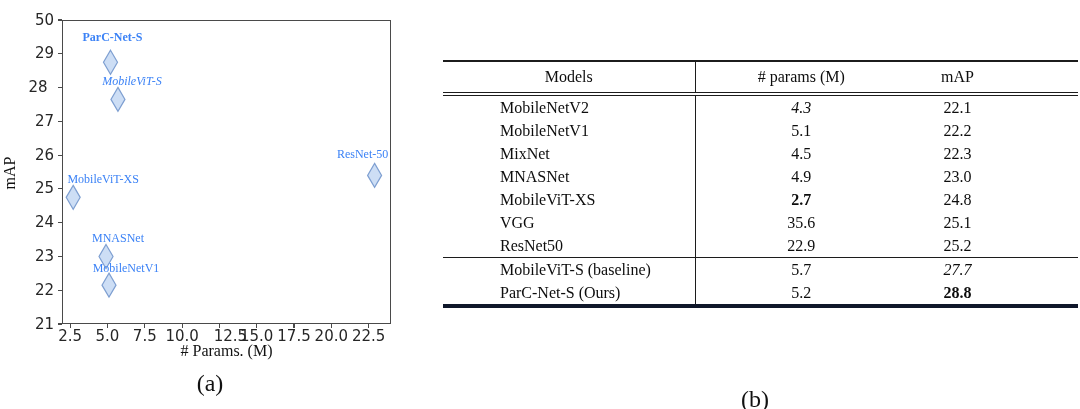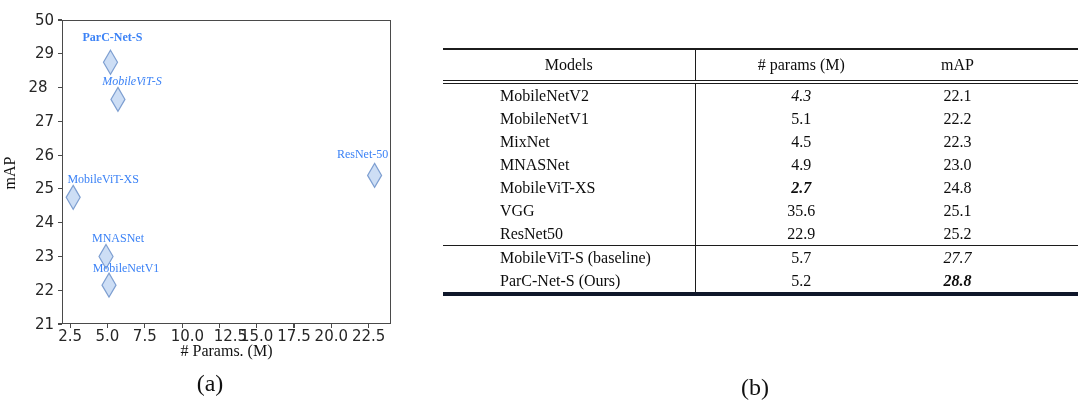--- a/index.html
+++ b/index.html
@@ -22,34 +22,34 @@
   .xlabel{left:62px;top:342px;width:329px;text-align:center;}
   .ylabel{left:-60px;top:164px;width:140px;text-align:center;
           transform:rotate(-90deg);transform-origin:center;}
   .pt-label{position:absolute;font-size:12px;line-height:17px;white-space:nowrap;
             transform:translateX(-50%);color:#3b82f6;}
   .pt-label.bold{font-weight:bold;}
   .pt-label.italic{font-style:italic;}
   #points-svg{position:absolute;left:0;top:0;}
 
   
-  .panel-b{position:absolute;left:440px;top:4px;width:640px;height:311px;}
+  .panel-b{position:absolute;left:440px;top:16px;width:640px;height:311px;}
   table.results{position:absolute;left:3px;top:44px;width:635px;
                 border-collapse:collapse;table-layout:fixed;
                 font-size:16px;color:#0d0d0d;}
   table.results th{font-weight:normal;height:30px;
                    border-top:2px solid #1c1c1c;border-bottom:4px double #1c1c1c;
                    text-align:center;padding:0;}
   table.results td{height:23px;padding:0;text-align:center;}
   table.results th:nth-child(2),table.results td:nth-child(2){border-left:1.2px solid #1c1c1c;}
   table.results td.c-model{text-align:left;padding-left:57px;}
   table.results th.h-map,table.results td.c-map{padding-right:70px;}
   table.results tr.section-start td{border-top:1.4px solid #1c1c1c;}
   table.results tr.last td{border-bottom:4px solid #0f172a;}
-  .cell-bold{font-weight:bold;font-style:italic;}
+  .cell-bold{font-weight:bold;}
   .cell-italic{font-style:italic;}
 
   .fig-caption{position:absolute;font-size:24px;color:#111;transform:translateX(-50%);}
   .caption-a{left:210px;top:370px;}
   .caption-b{left:315px;top:370px;}
 </style>
 </head>
 <body>
 
 <div class="canvas">
@@ -57,21 +57,21 @@
   <div class="panel-a">
     <div class="plot-box"></div>
     <div id="ticks-layer">
         <div class="tick x" style="left: 69.6063px; top: 324px;"></div>
         <div class="tick-label x" style="left: 48.2063px; top: 329px;">2.5</div>
         <div class="tick x" style="left: 106.908px; top: 324px;"></div>
         <div class="tick-label x" style="left: 85.5079px; top: 329px;">5.0</div>
         <div class="tick x" style="left: 144.21px; top: 324px;"></div>
         <div class="tick-label x" style="left: 122.81px; top: 329px;">7.5</div>
         <div class="tick x" style="left: 181.511px; top: 324px;"></div>
-        <div class="tick-label x" style="left: 160.111px; top: 329px; text-align: right;">10.0</div>
+        <div class="tick-label x" style="left: 160.111px; top: 329px;">10.0</div>
         <div class="tick x" style="left: 218.813px; top: 324px;"></div>
         <div class="tick-label x" style="left: 197.413px; top: 329px; margin-left: 11px;">12.5</div>
         <div class="tick x" style="left: 256.114px; top: 324px;"></div>
         <div class="tick-label x" style="left: 234.714px; top: 329px;">15.0</div>
         <div class="tick x" style="left: 293.416px; top: 324px;"></div>
         <div class="tick-label x" style="left: 272.016px; top: 329px;">17.5</div>
         <div class="tick x" style="left: 330.717px; top: 324px;"></div>
         <div class="tick-label x" style="left: 309.317px; top: 329px;">20.0</div>
         <div class="tick x" style="left: 368.019px; top: 324px;"></div>
         <div class="tick-label x" style="left: 346.619px; top: 329px;">22.5</div>

